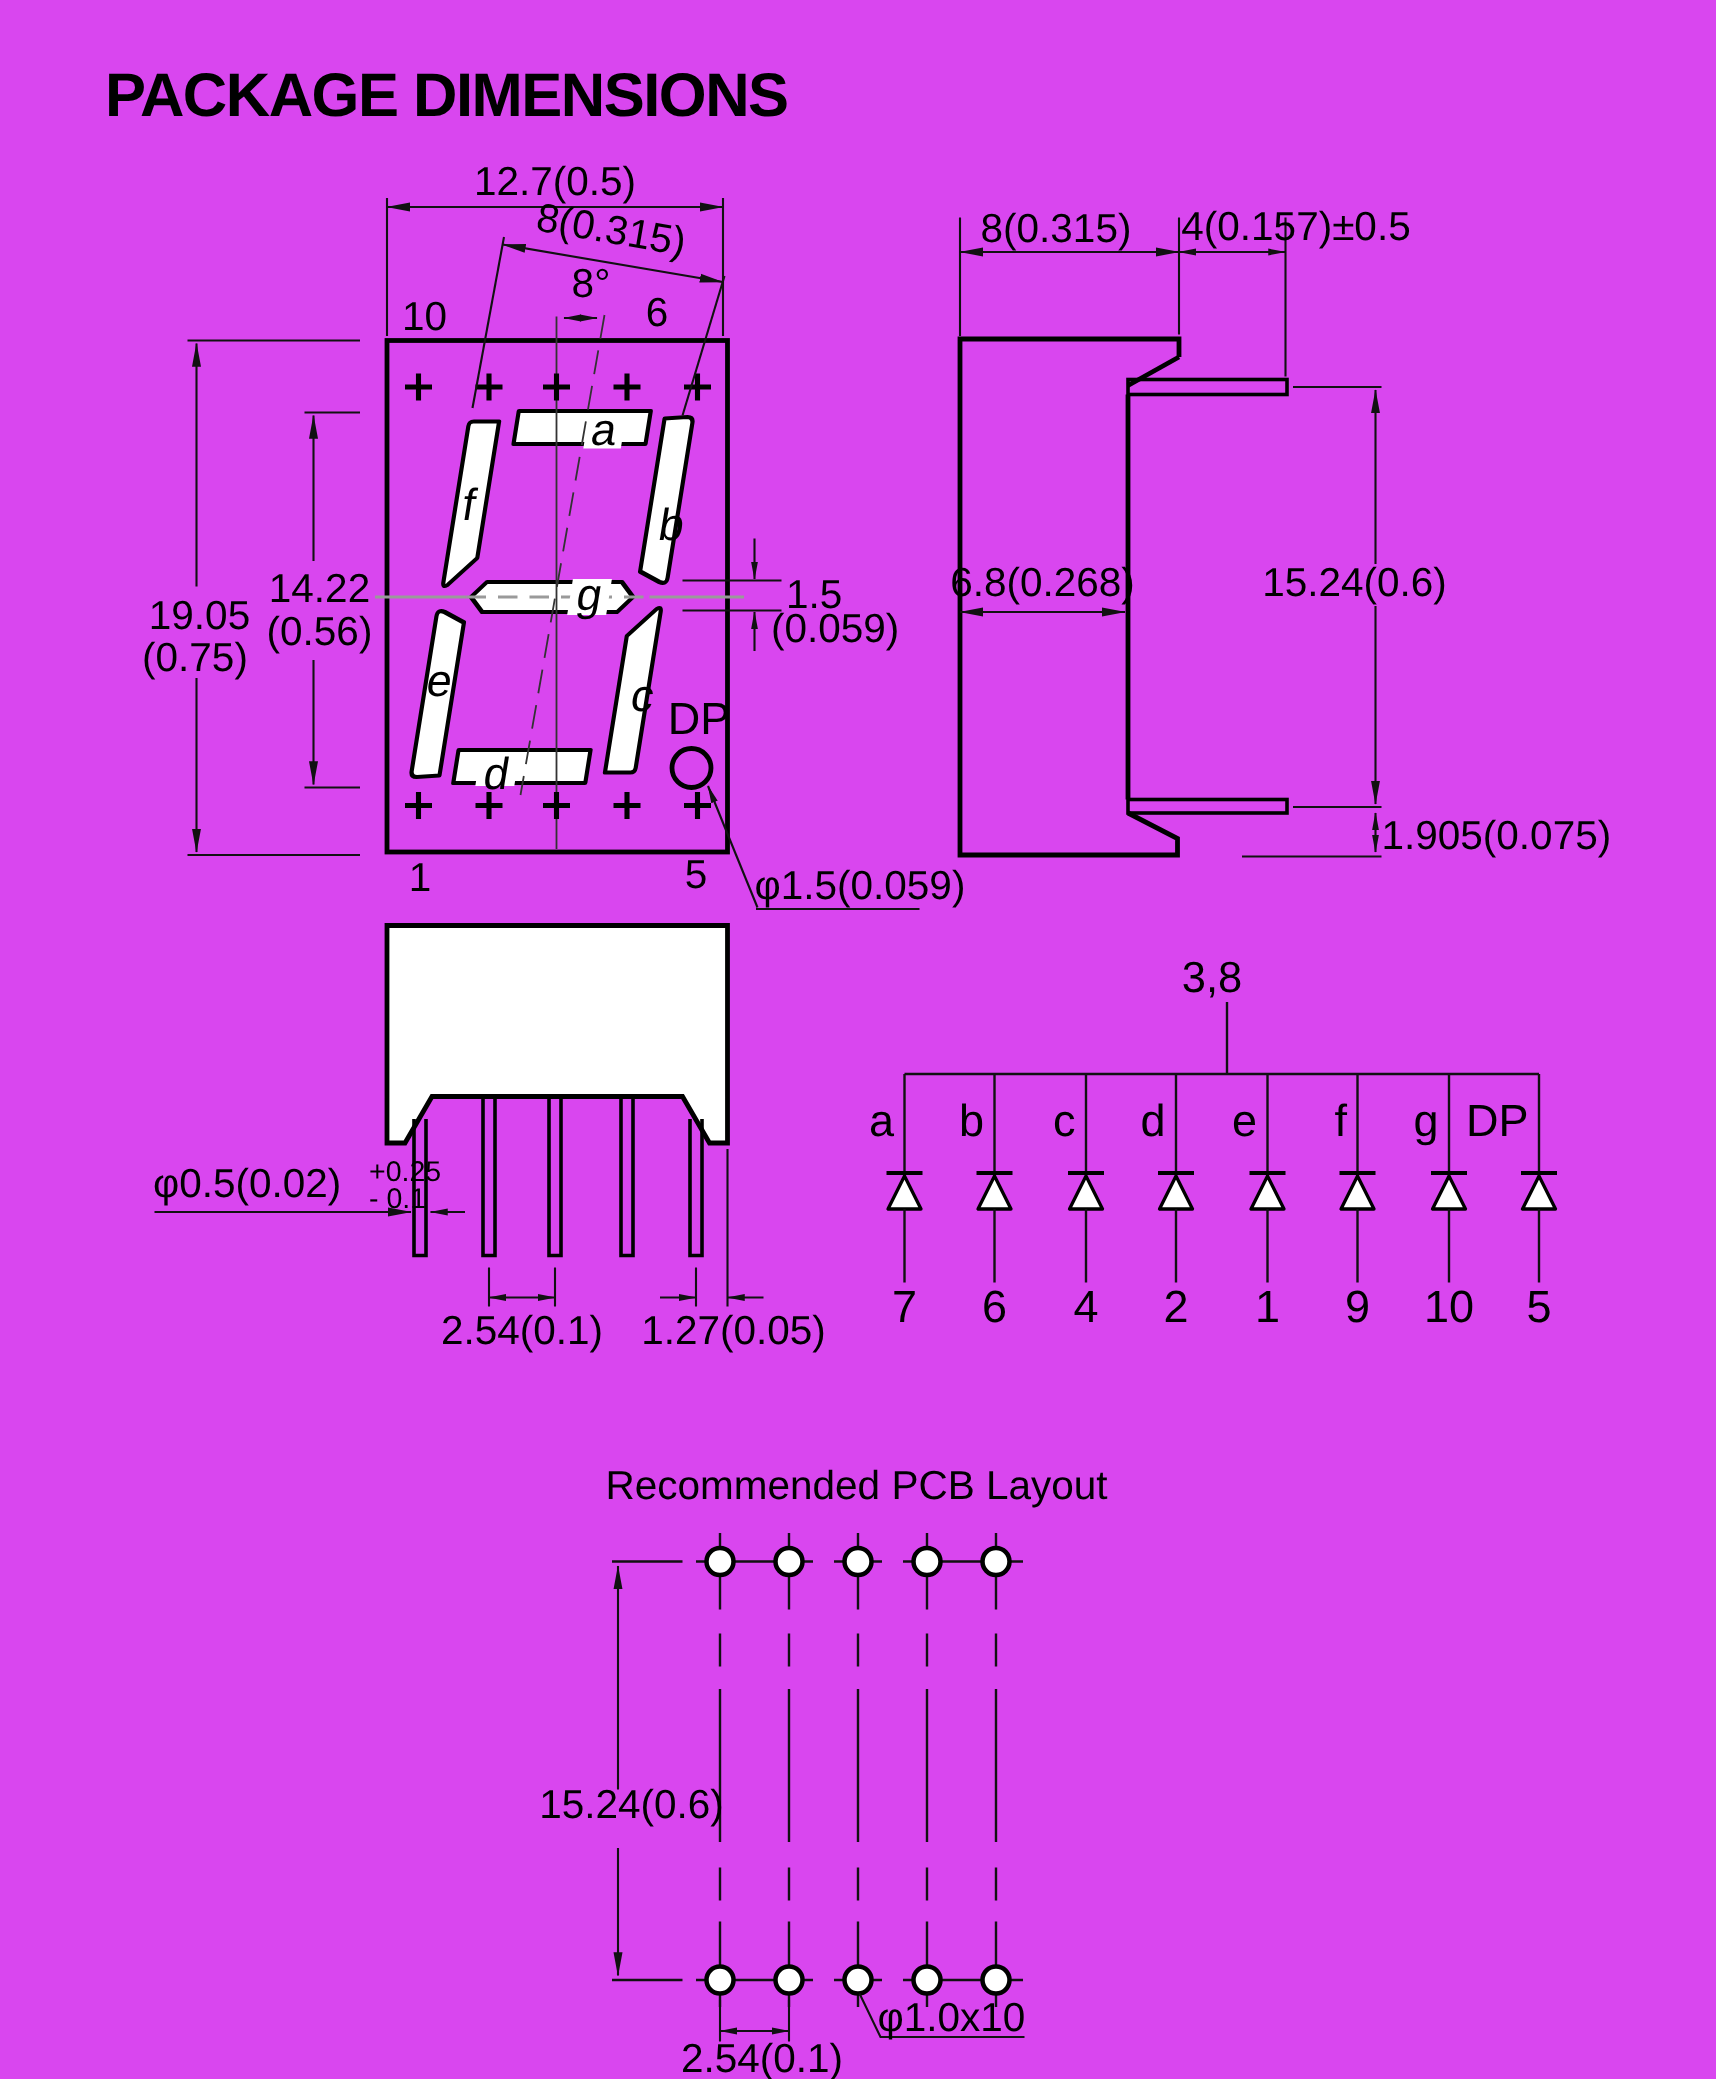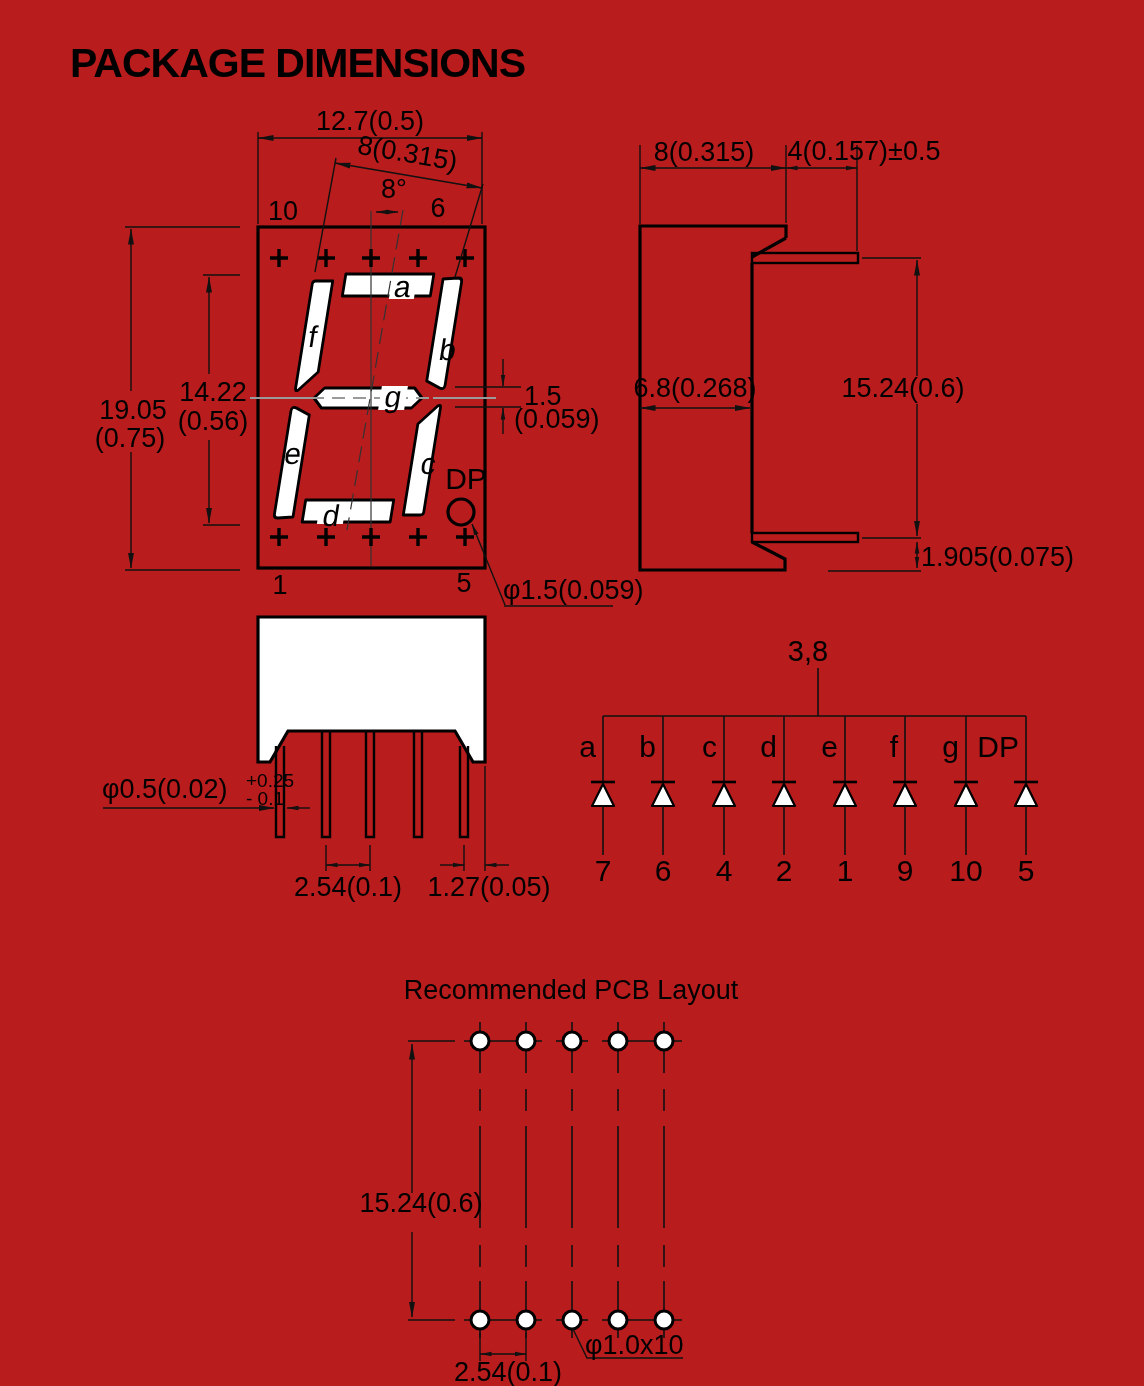--- a/index.html
+++ b/index.html
@@ -1,16 +1,16 @@
 <!DOCTYPE html>
 <html><head>
 <meta charset="utf-8">
 <style>
   html,body{margin:0;padding:0;background:#fff;}
-  .page{width:1144px;height:1386px;background:#b91c1c;position:relative;overflow:hidden;}
+  .page{width:1144px;height:1386px;background:#d946ef;position:relative;overflow:hidden;}
   svg{display:block;}
   text{font-family:"Liberation Sans","DejaVu Sans",sans-serif;fill:#000;}
   .title{font-size:41px;font-weight:bold;letter-spacing:-1px;}
   .dim{font-size:27px;}
   .small{font-size:19px;}
   .seg{font-size:30px;}
   .pin{font-size:30px;}
   .pcbtitle{font-size:27px;font-weight:500;}
   .outline{stroke:#000;stroke-width:3.2;fill:none;stroke-linejoin:miter;}
   .outlinef{stroke:#000;stroke-width:3.2;fill:#fff;}

